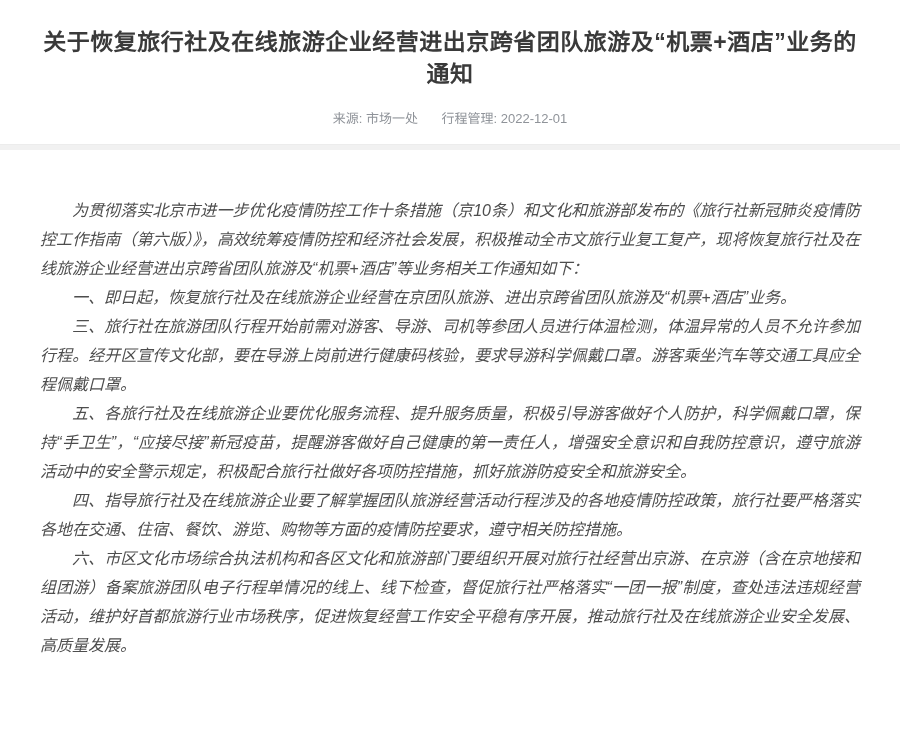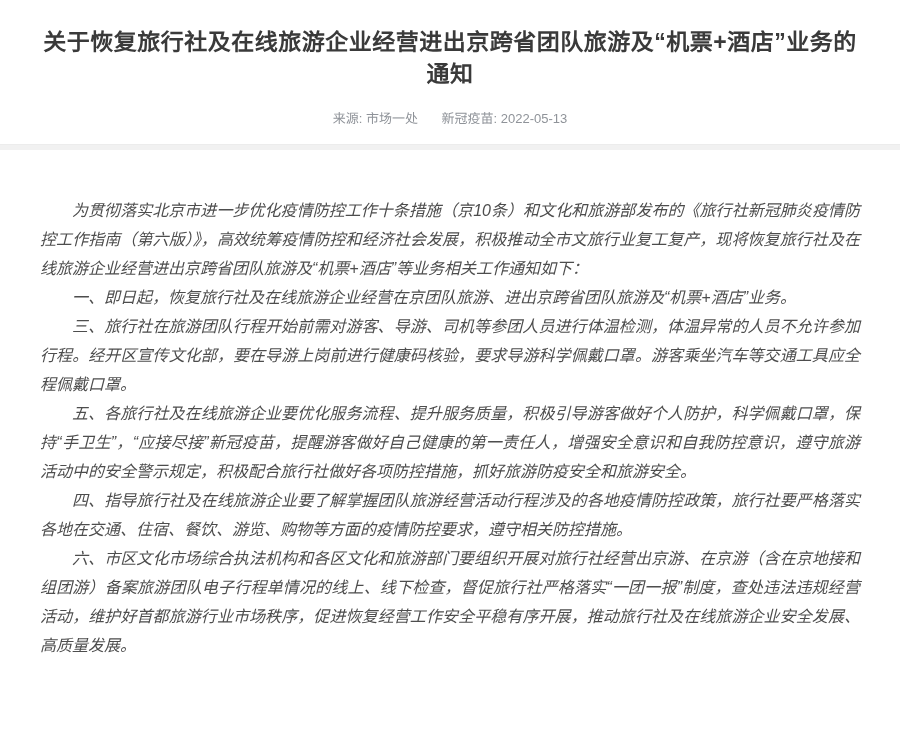--- a/index.html
+++ b/index.html
@@ -69,21 +69,21 @@
 </style>
 </head>
 <body>
 
 <div class="page">
 
   <div class="header">
     <h1 class="title">关于恢复旅行社及在线旅游企业经营进出京跨省团队旅游及“机票+酒店”业务的通知</h1>
     <div class="meta">
       <span class="meta-item"><span>来源:</span> <span>市场一处</span></span>
-      <span class="meta-item"><span>新冠疫苗:</span> <span>2022-05-13</span></span>
+      <span class="meta-item"><span>行程管理:</span> <span>2022-12-01</span></span>
     </div>
   </div>
 
   <div class="divider"></div>
 
   <div class="content">
     <div class="paragraphs">
         <p>为贯彻落实北京市进一步优化疫情防控工作十条措施（京10条）和文化和旅游部发布的《旅行社新冠肺炎疫情防控工作指南（第六版）》，高效统筹疫情防控和经济社会发展，积极推动全市文旅行业复工复产，现将恢复旅行社及在线旅游企业经营进出京跨省团队旅游及“机票+酒店”等业务相关工作通知如下：</p>
         <p>一、即日起，恢复旅行社及在线旅游企业经营在京团队旅游、进出京跨省团队旅游及“机票+酒店”业务。</p>
         <p>三、旅行社在旅游团队行程开始前需对游客、导游、司机等参团人员进行体温检测，体温异常的人员不允许参加行程。经开区宣传文化部，要在导游上岗前进行健康码核验，要求导游科学佩戴口罩。游客乘坐汽车等交通工具应全程佩戴口罩。</p>

